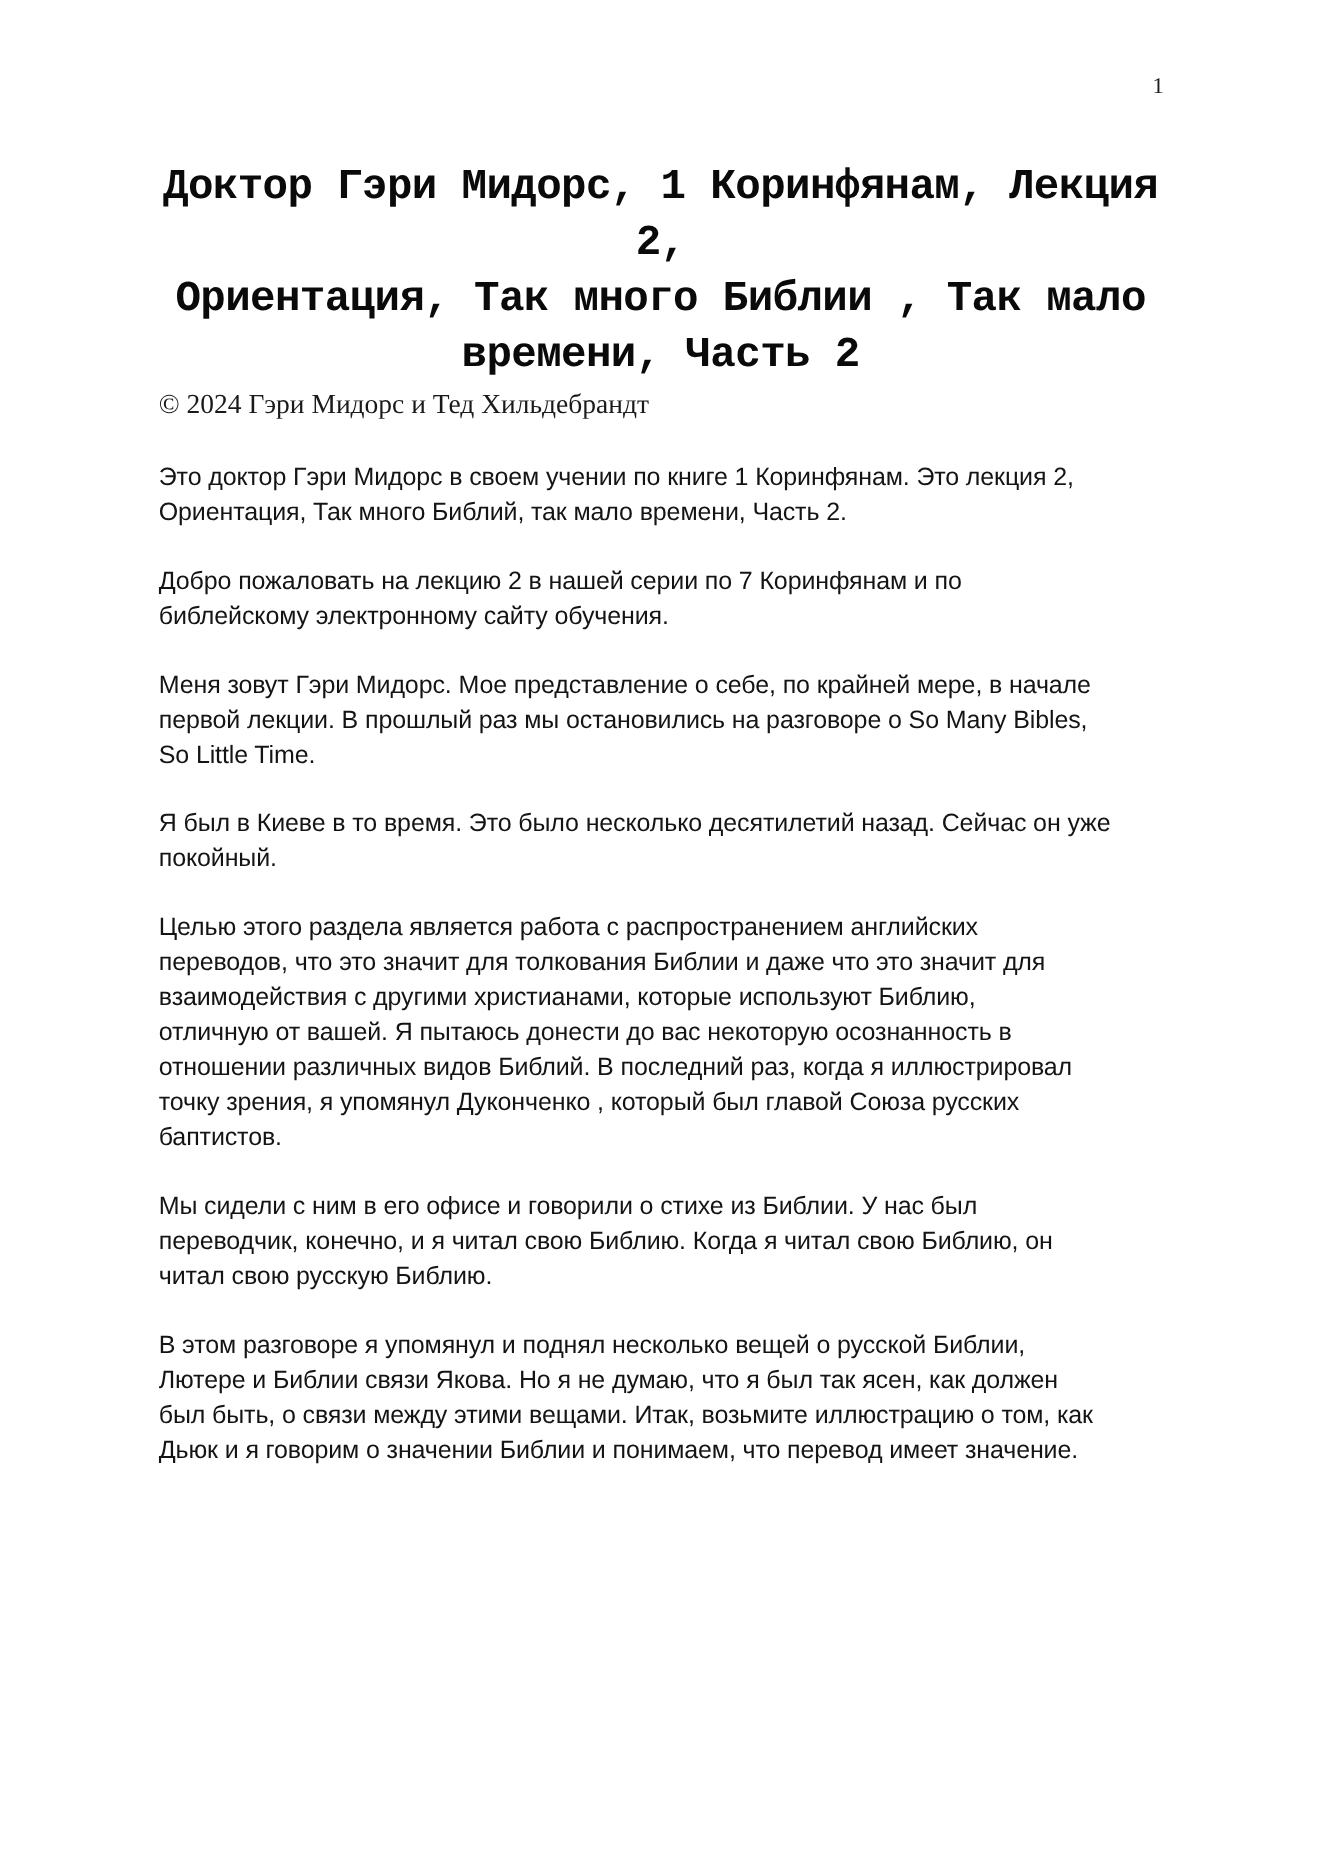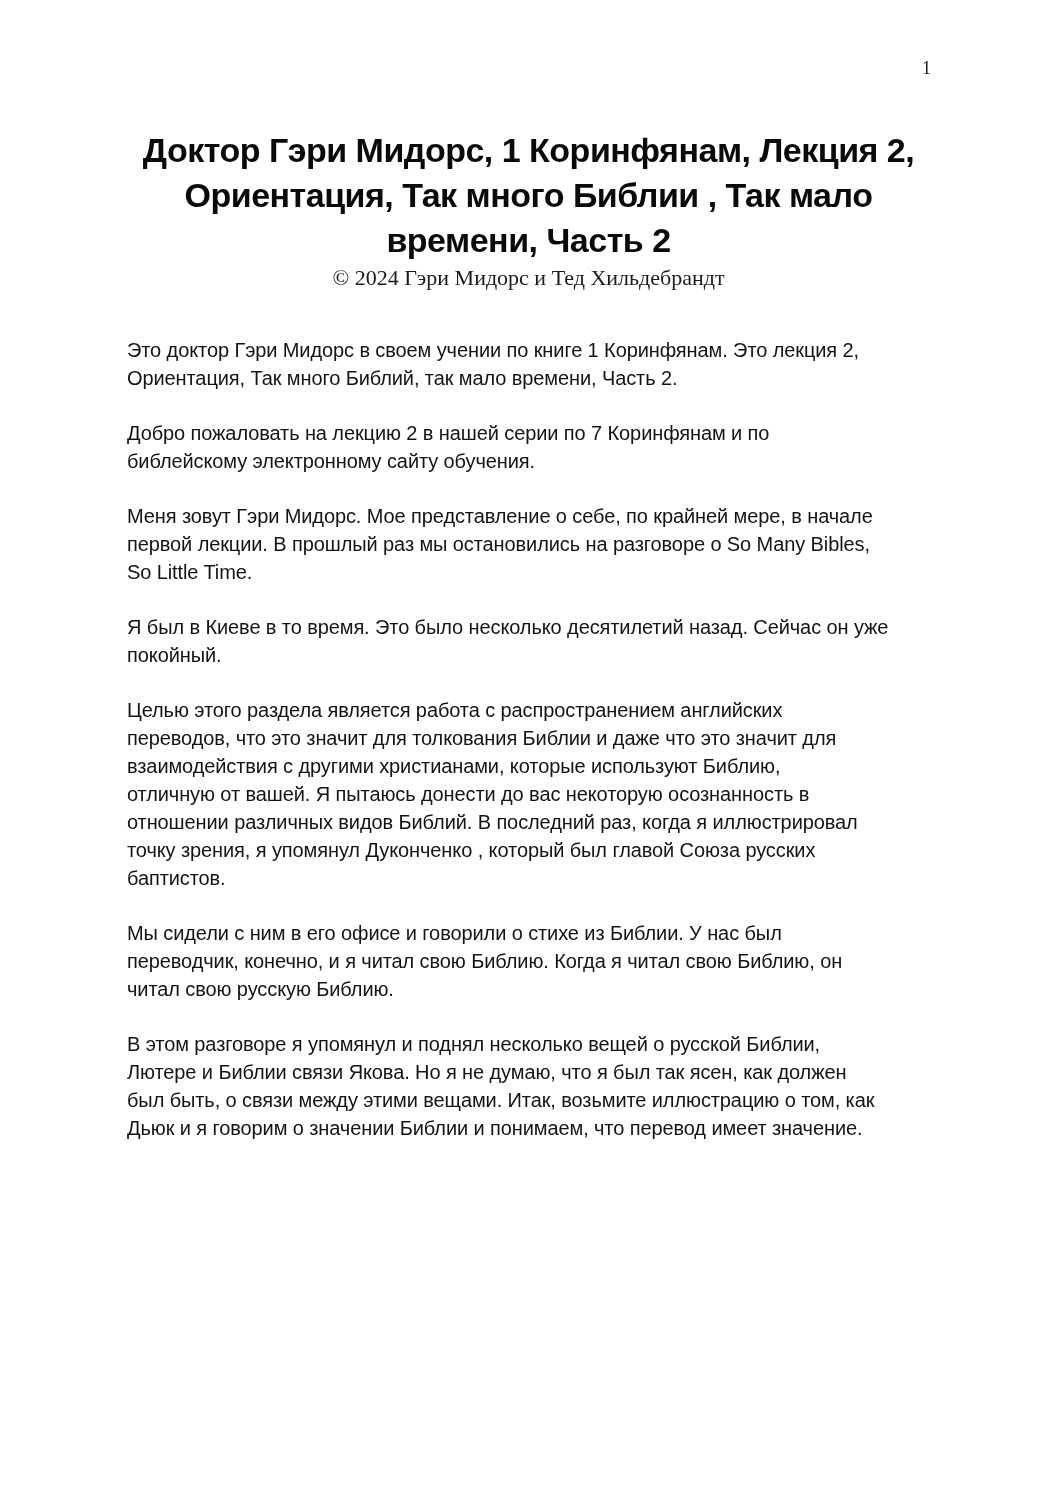--- a/index.html
+++ b/index.html
@@ -31,31 +31,32 @@
   .doc-title {
     margin: 0;
     padding-top: 128px;
     font-size: 34px;
     line-height: 45px;
     font-weight: 700;
     text-align: center;
     white-space: pre-line;
     letter-spacing: -0.5px;
     color: #0a0a0a;
+    font-family: Liberation Mono, monospace;
   }
   .byline {
     margin-top: 1px;
-    text-align: center;
+    text-align: left;
     font-family: "Liberation Serif", serif;
     font-size: 22px;
     line-height: 28px;
     color: #1a1a1a;
   }
   .body-text {
-    margin-top: 44px;
+    margin-top: 31px;
     font-size: 20px;
     line-height: 28px;
     letter-spacing: -0.1px;
     color: #141414;
   }
   .body-text p {
     margin: 0 0 27px 0;
     white-space: pre-line;
   }
 </style>

